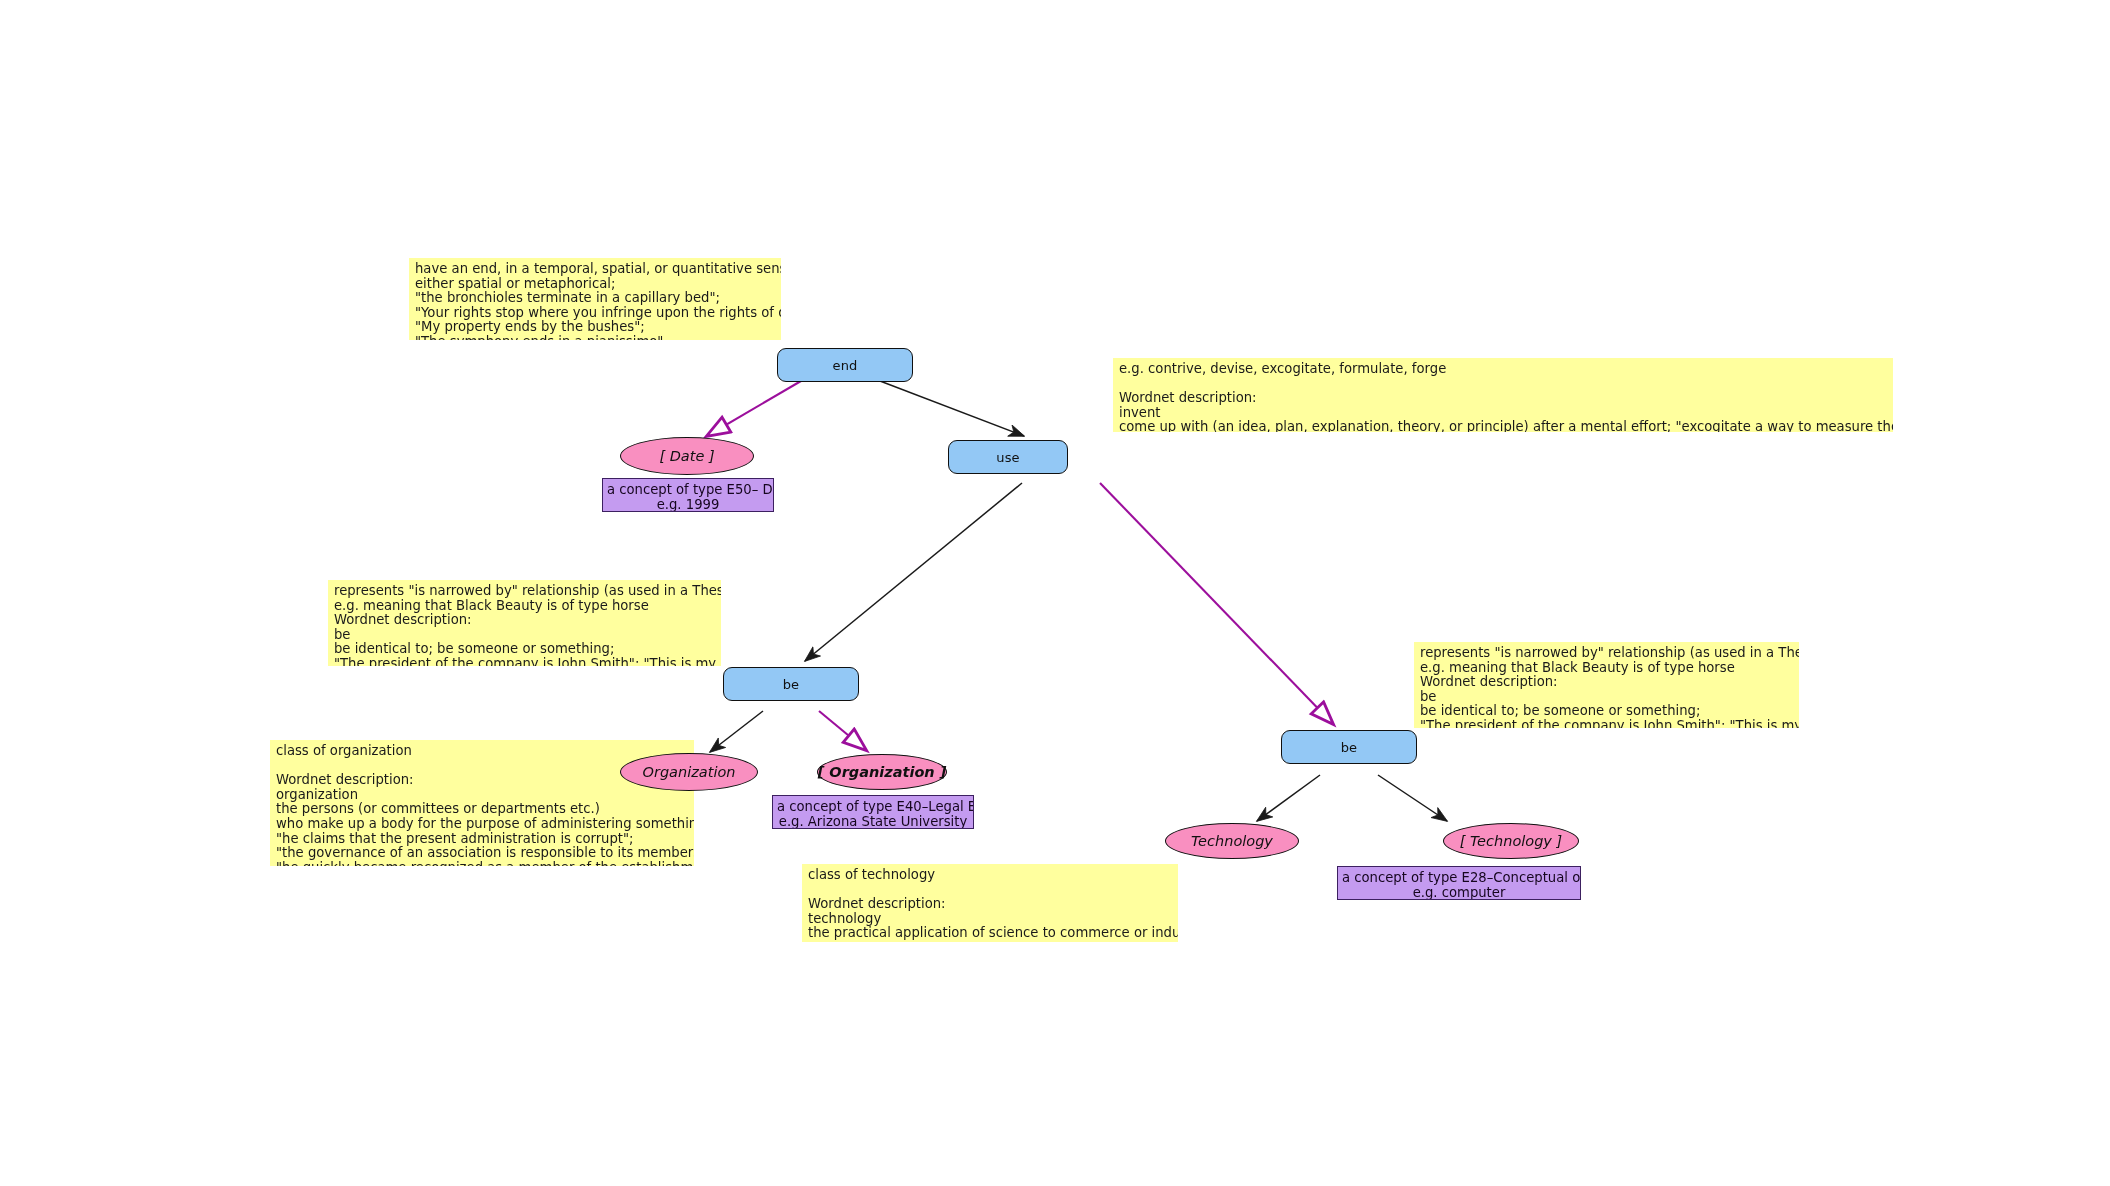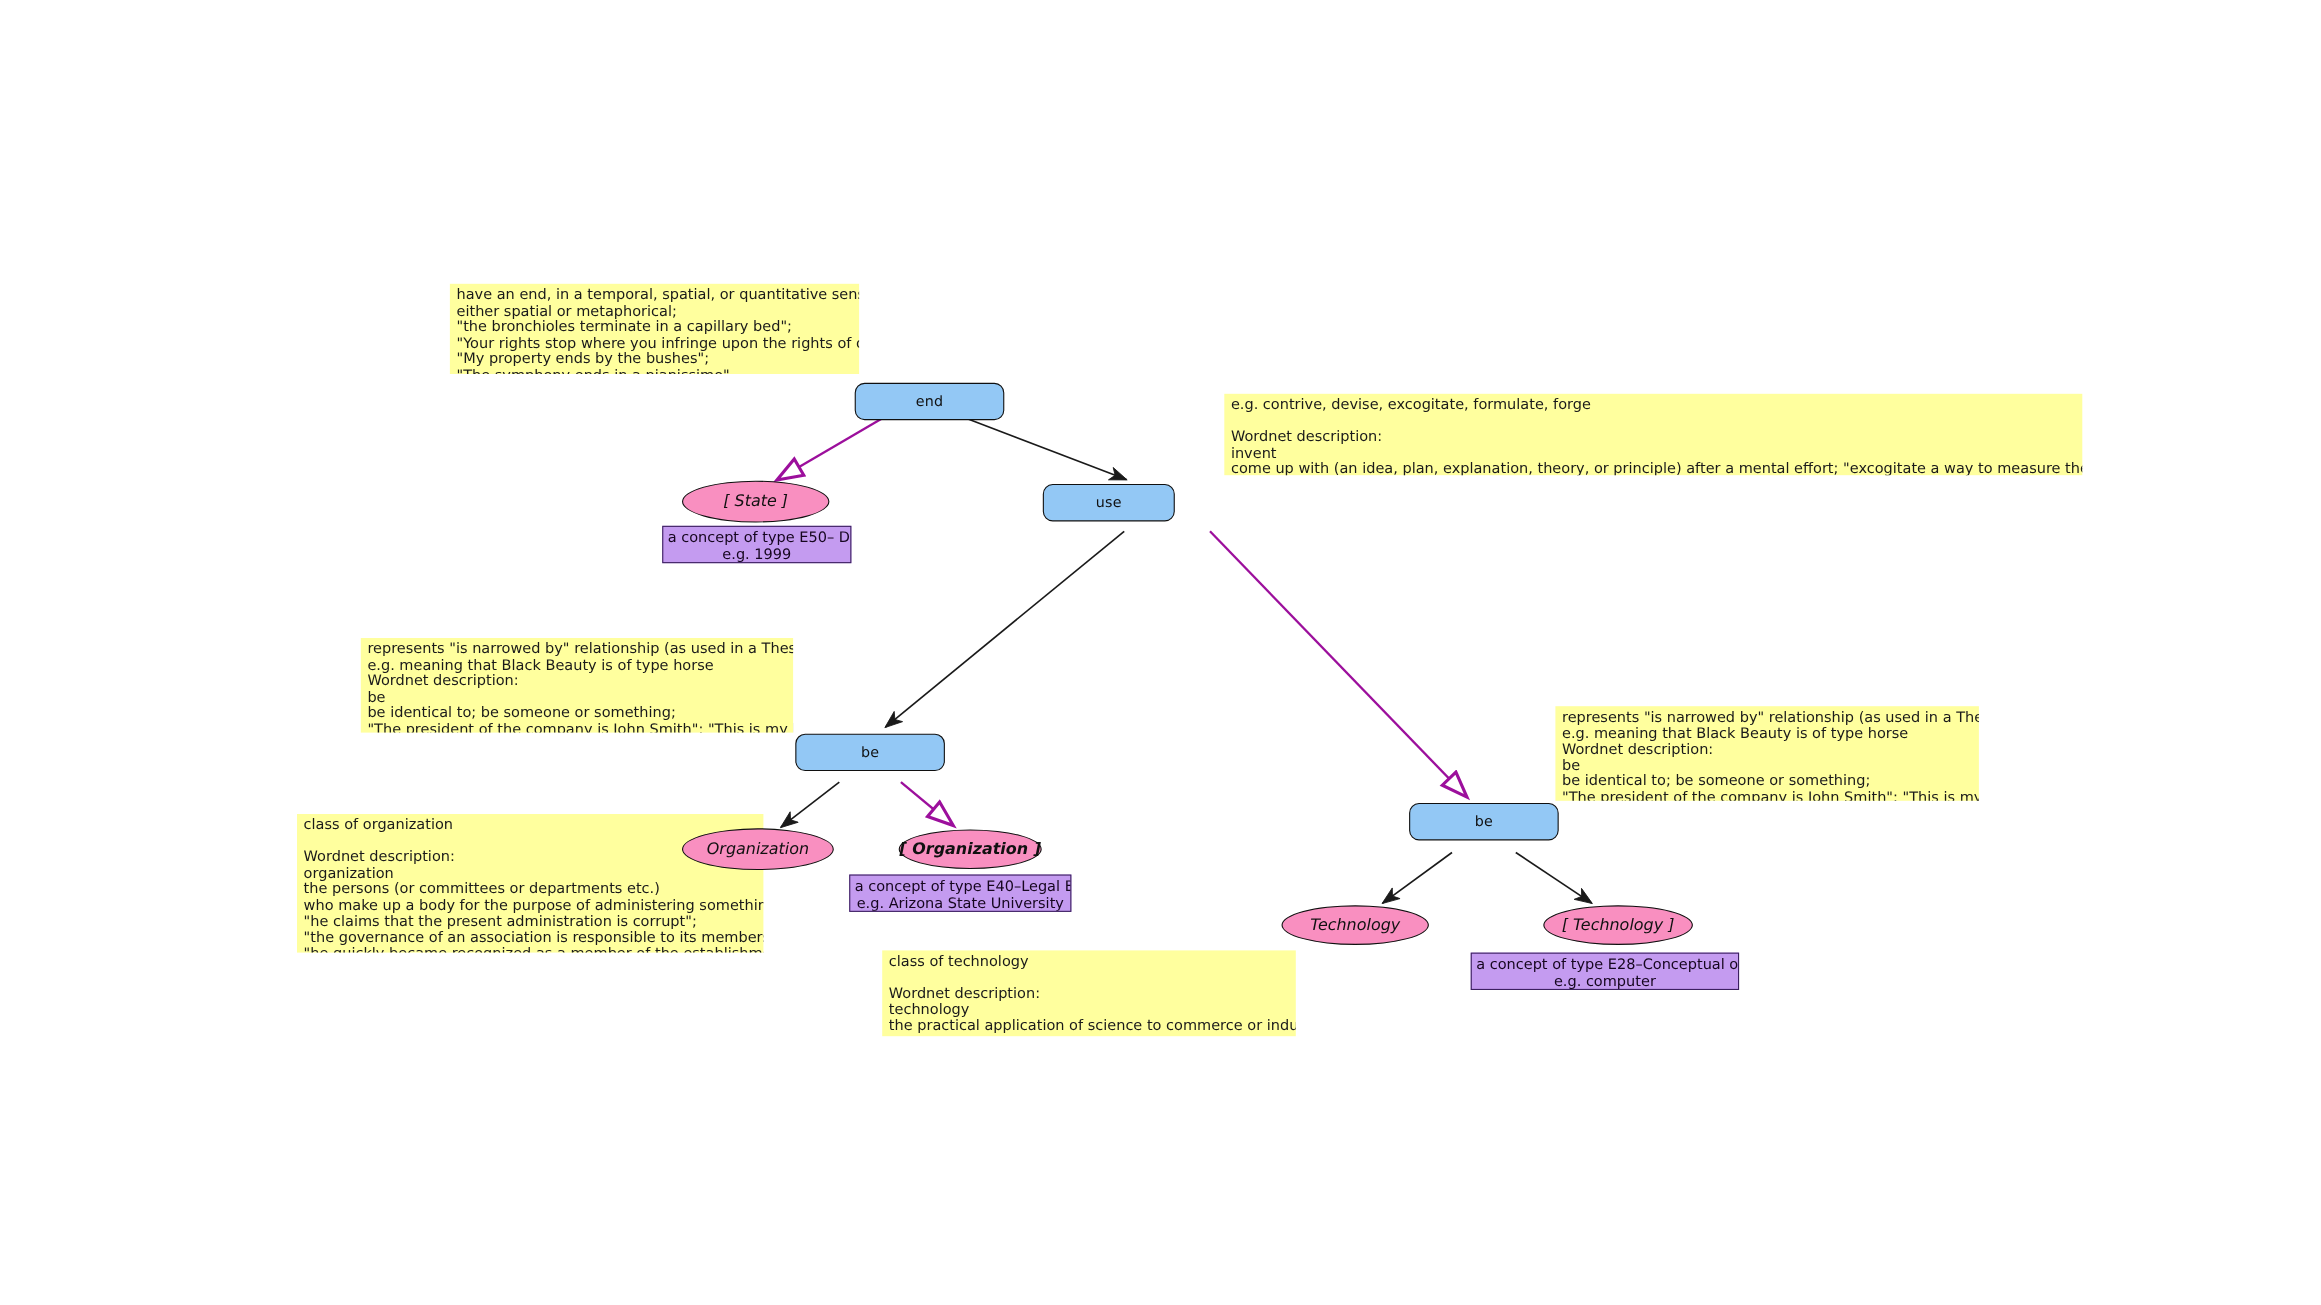--- a/index.html
+++ b/index.html
@@ -150,32 +150,32 @@
 
   <div class="node vbox" style="left:723px;top:667px;width:136px;height:34px;">
     <span>be</span>
   </div>
 
   <div class="node vbox" style="left:1281px;top:730px;width:136px;height:34px;">
     <span>be</span>
   </div>
 
   <div class="node vell" style="left:620px;top:437px;width:134px;height:38px;">
-    <span>[ State ]</span>
+    <span>[ Date ]</span>
   </div>
 
   <div class="node vell" style="left:620px;top:753px;width:138px;height:38px;">
     <span>Organization</span>
   </div>
 
   <div class="node vell" style="left:817px;top:754px;width:130px;height:36px;font-weight:bold;">
     <span>[ Organization ]</span>
   </div>
 
   <div class="node vell" style="left:1165px;top:823px;width:134px;height:36px;">
     <span>Technology</span>
   </div>
 
-  <div class="node vell" style="left:1403px;top:823px;width:136px;height:36px;">
+  <div class="node vell" style="left:1443px;top:823px;width:136px;height:36px;">
     <span>[ Technology ]</span>
   </div>
 
 </div>
 
 </body></html>

